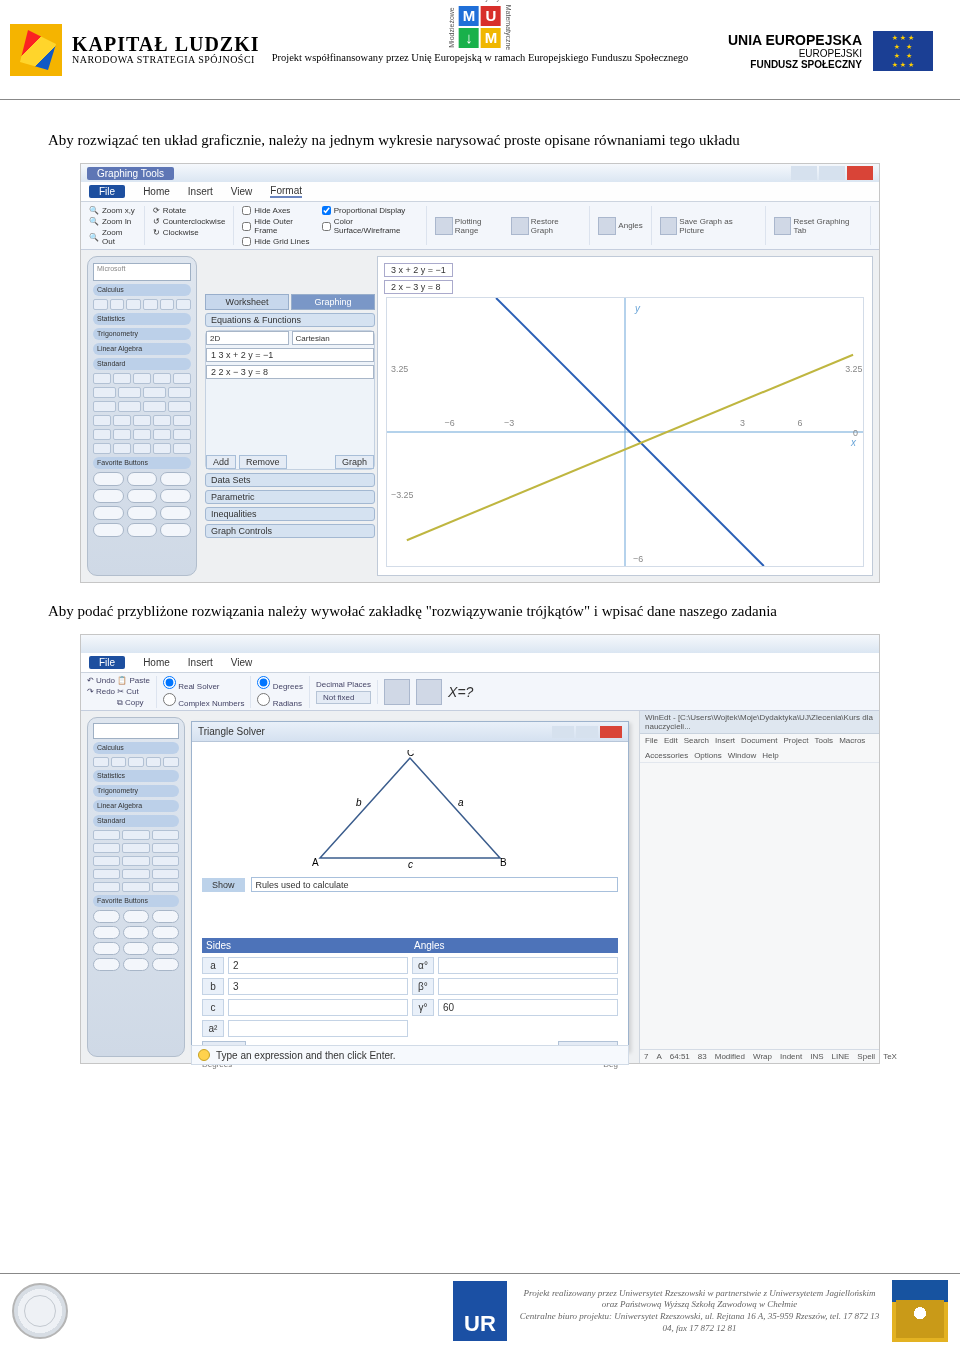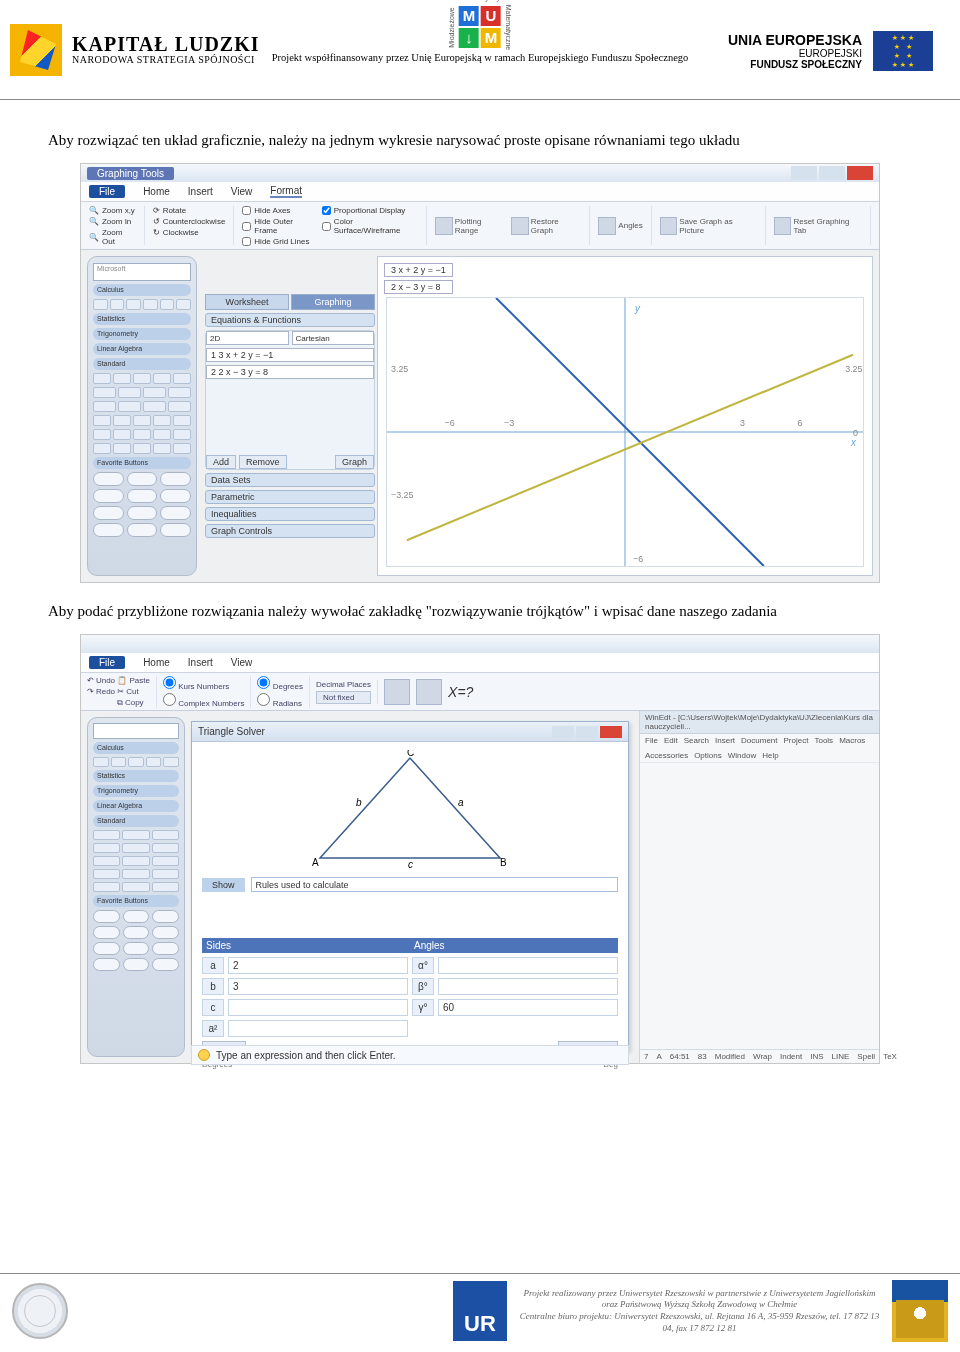--- a/index.html
+++ b/index.html
@@ -563,21 +563,21 @@
       <span>Insert</span>
       <span>View</span>
     </div>
     <div class="s2-ribbon">
       <div class="blk">
         <span>↶ <span>Undo</span>  📋 <span>Paste</span></span>
         <span>↷ <span>Redo</span>  ✂ <span>Cut</span></span>
         <span style="padding-left:30px;">⧉ <span>Copy</span></span>
       </div>
       <div class="blk">
-        <span><input type="radio" checked="" style=""> <span>Kurs Numbers</span></span>
+        <span><input type="radio" checked="" style=""> <span>Real Solver</span></span>
         <span><input type="radio" style=""> <span>Complex Numbers</span></span>
       </div>
       <div class="blk">
         <span><input type="radio" checked="" style=""> <span>Degrees</span></span>
         <span><input type="radio" style=""> <span>Radians</span></span>
       </div>
       <div class="blk">
         <span>Decimal Places</span>
         <span class="pill">Not fixed</span>
       </div>

